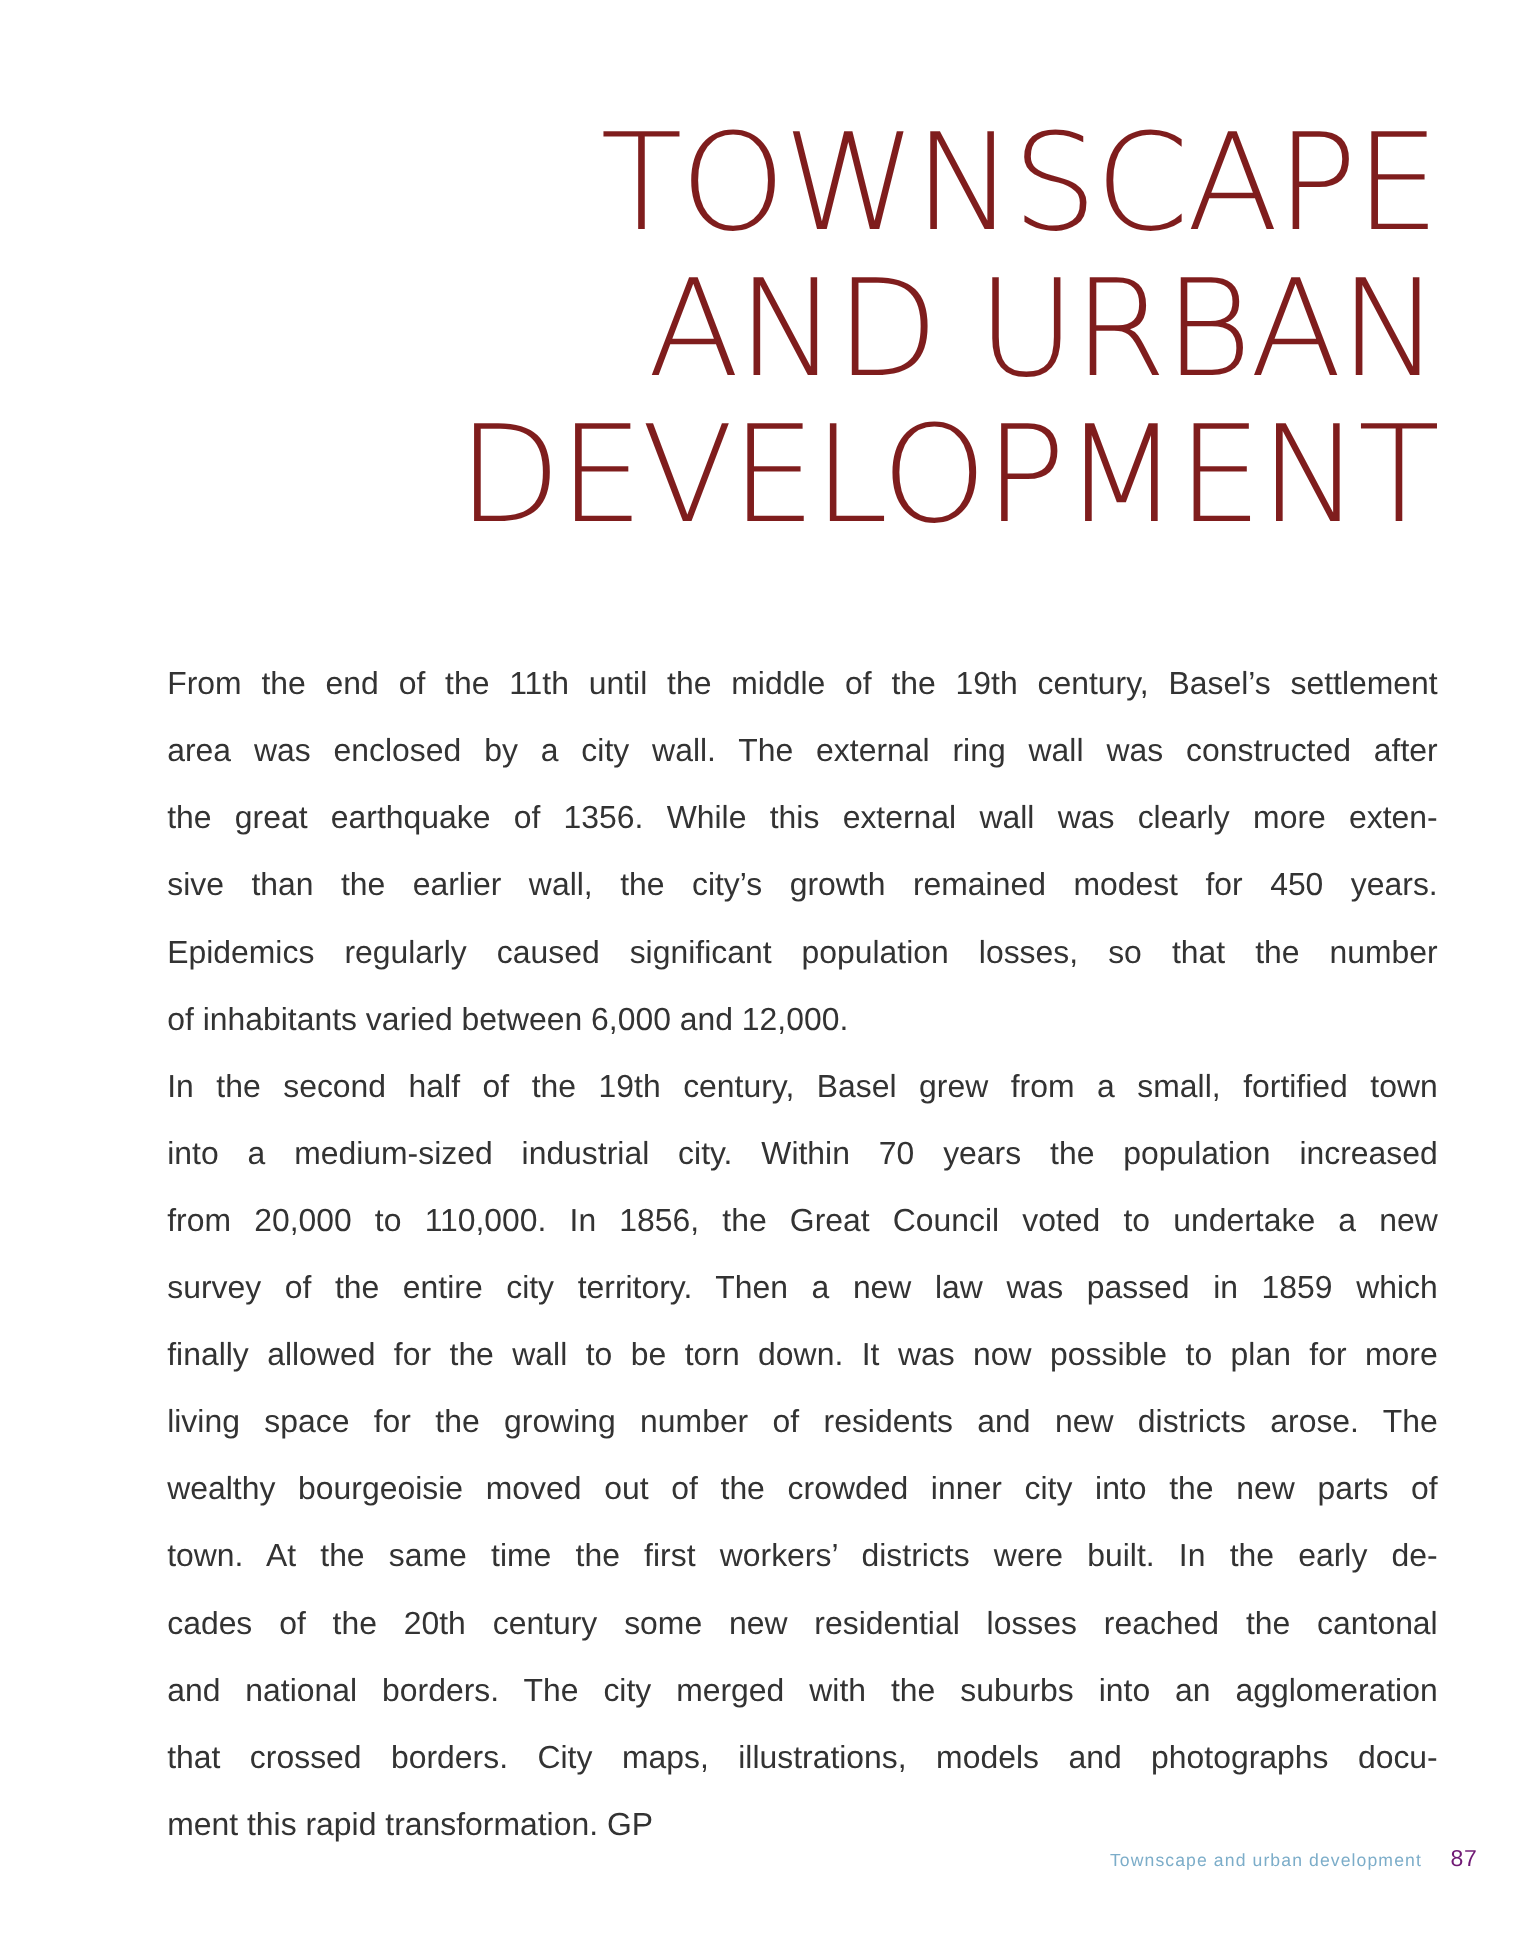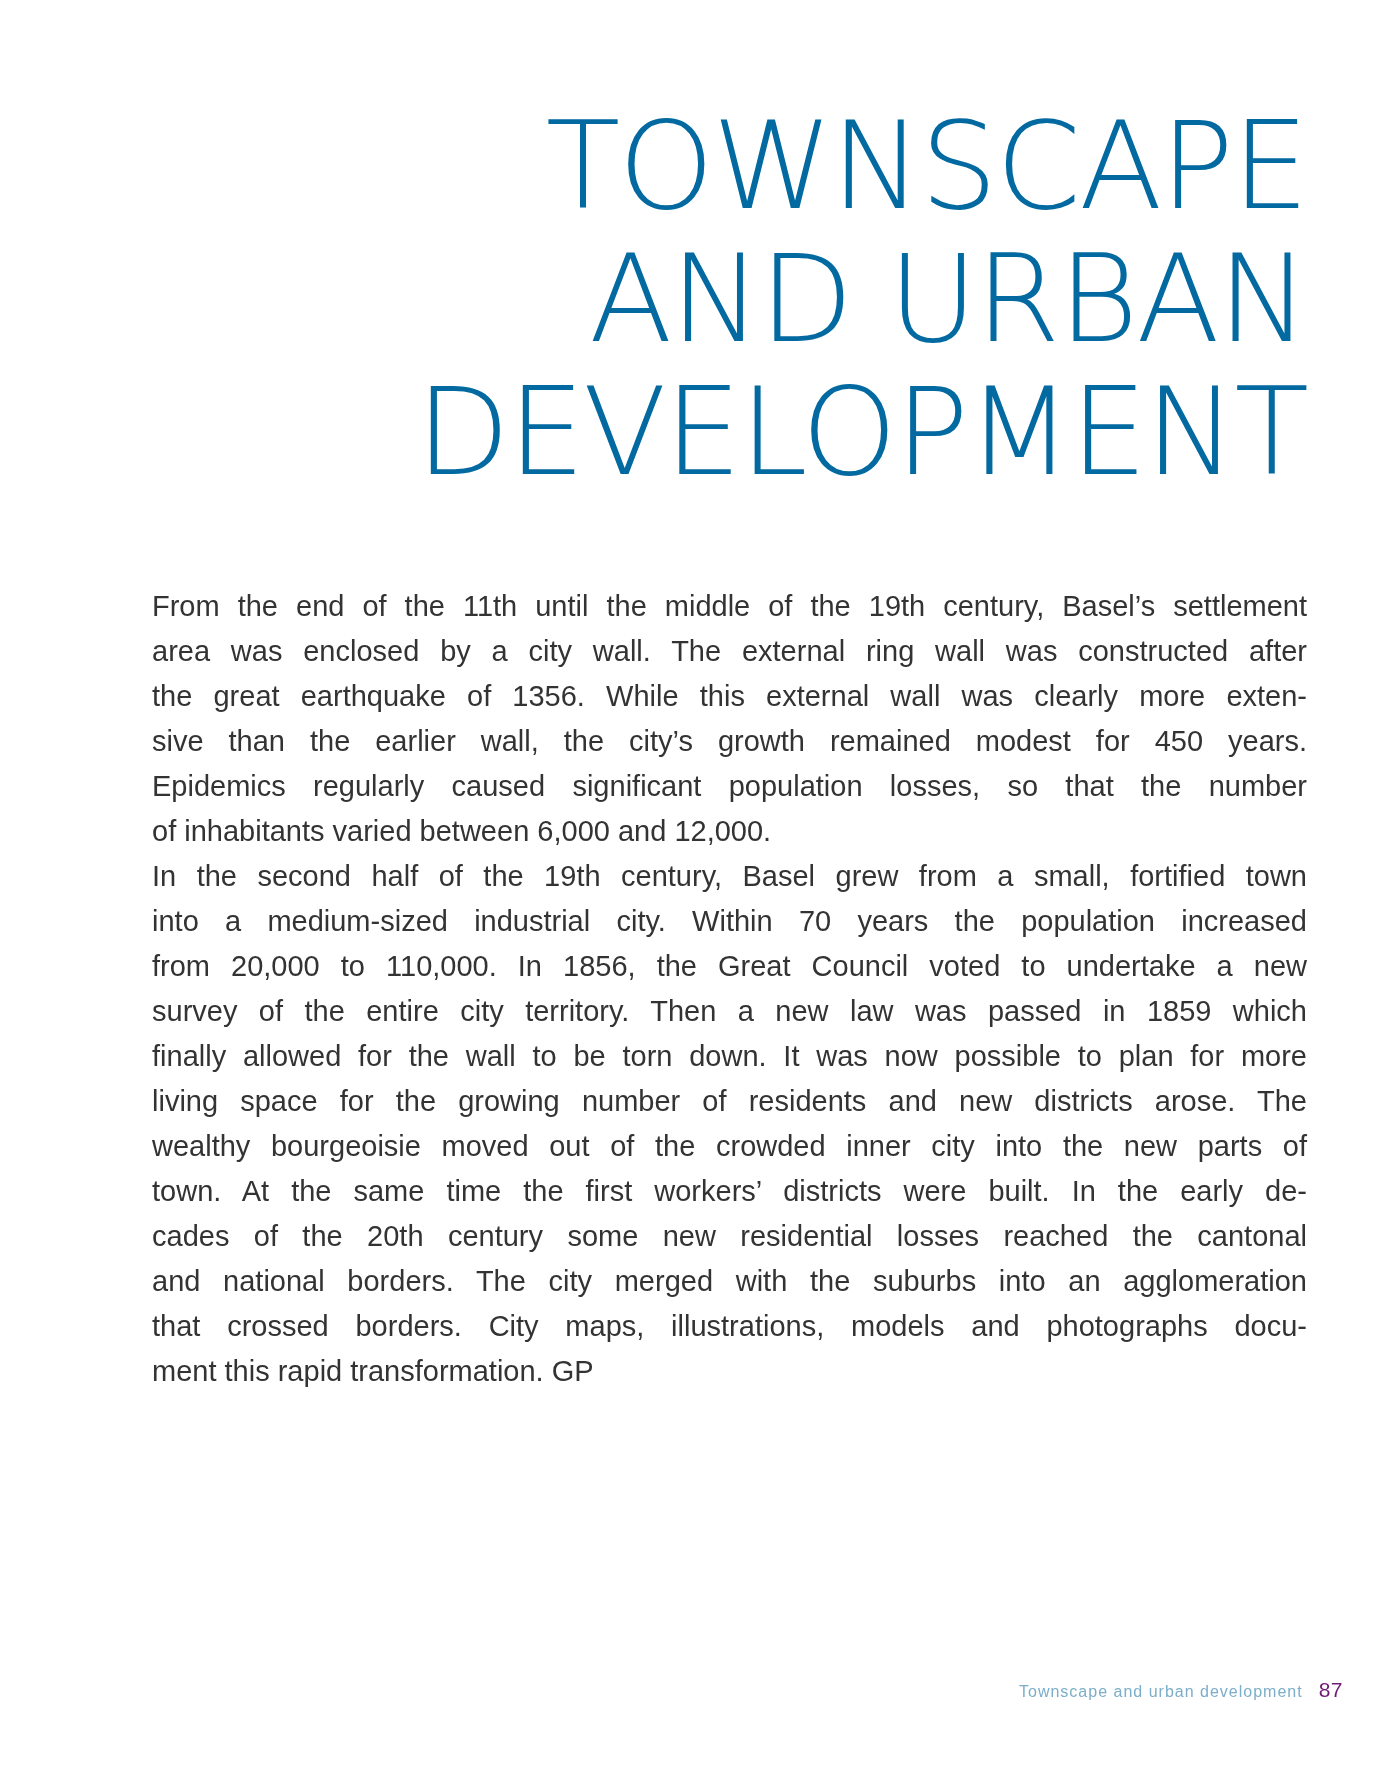--- a/index.html
+++ b/index.html
@@ -21,21 +21,21 @@
     position: absolute;
     top: 18px;
     left: 0;
     right: 93px;
     text-align: right;
     font-family: "DejaVu Sans", "Liberation Sans", sans-serif;
     font-weight: 200;
     font-size: 122px;
     line-height: 133px;
     letter-spacing: -2px;
-    color: #0369a1;
+    color: #7f1d1d;
   }
   .chapter-title .title-line {
     display: block;
     white-space: nowrap;
   }
 
   
   .body-text {
     position: absolute;
     top: 584px;
@@ -43,36 +43,37 @@
     width: 1155px;
     font-size: 29px;
     line-height: 45px;
     color: #333333;
     font-weight: 400;
   }
   .body-text .line {
     text-align: justify;
     text-align-last: justify;
     white-space: normal;
+    margin-top: 16px;
   }
   .body-text .line.para-last {
     text-align: center;
     text-align-last: left;
   }
   .signature {
   }
 
   
   .footer {
     position: absolute;
     top: 1678px;
     right: 57px;
     display: flex;
     align-items: baseline;
-    gap: 16px;
+    gap: 26px;
   }
   .footer-label {
     color: #7CADC9;
     font-size: 16px;
     letter-spacing: 1px;
     white-space: nowrap;
   }
   .footer-page-number {
     color: #701a75;
     font-size: 21px;

